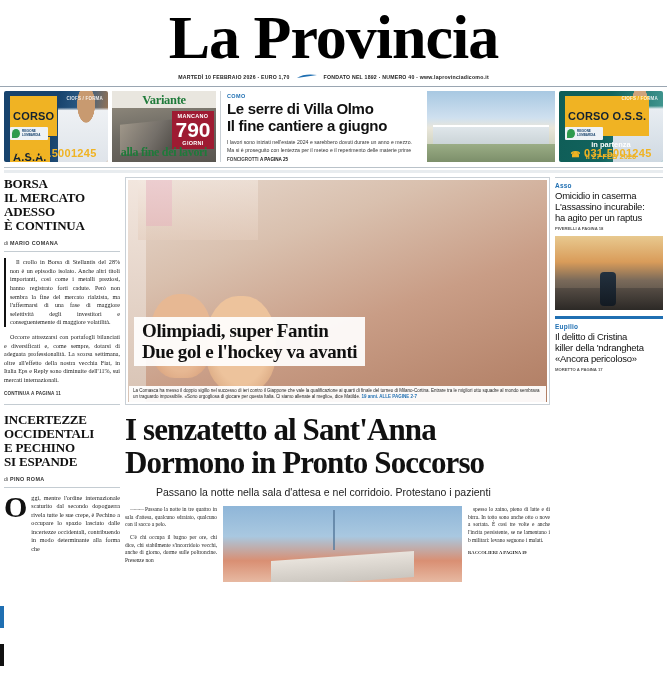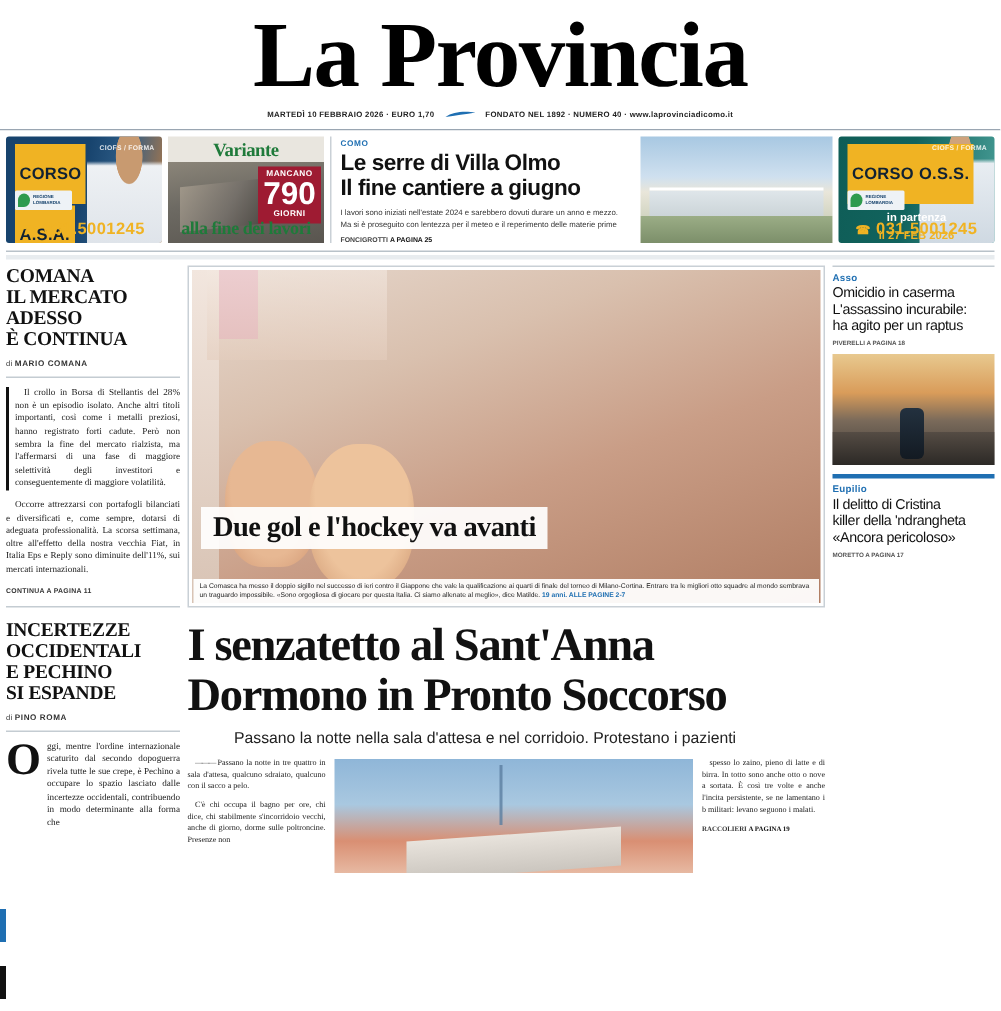--- a/index.html
+++ b/index.html
@@ -402,21 +402,21 @@
 
   <div class="rule-strip"></div>
   <div class="rule-strip2"></div>
 
   <div class="main">
 
     <div class="col-left">
 
       <div>
         <div class="op-title">
-          <div>COMANA</div>
+          <div>BORSA</div>
           <div>IL MERCATO</div>
           <div>ADESSO</div>
           <div>È CONTINUA</div>
         </div>
         <div class="op-byline">
           <span>di</span>
           <b>MARIO COMANA</b>
         </div>
         <div class="op-rule"></div>
         <div class="op-text">
@@ -453,20 +453,21 @@
         <div class="hero-photos">
           <div class="hero-photo-a">
             <div class="flagstripe"></div>
             <div class="pinkband"></div>
             <div class="hair"></div>
             <div class="face1"></div>
             <div class="face2"></div>
           </div>
         </div>
         <div class="hero-headline">
+          <div class="hl">Olimpiadi, super Fantin</div>
           <div class="hl">Due gol e l'hockey va avanti</div>
         </div>
         <div class="hero-caption">
           <span>La Comasca ha messo il doppio sigillo nel successo di ieri contro il Giappone che vale la qualificazione ai quarti di finale del torneo di Milano-Cortina. Entrare tra le migliori otto squadre al mondo sembrava un traguardo impossibile. «Sono orgogliosa di giocare per questa Italia. Ci siamo allenate al meglio», dice Matilde.</span>
           <span class="ref">19 anni. ALLE PAGINE 2-7</span>
         </div>
       </div>
 
       <div class="lead-block">
         <div class="lead-title">

